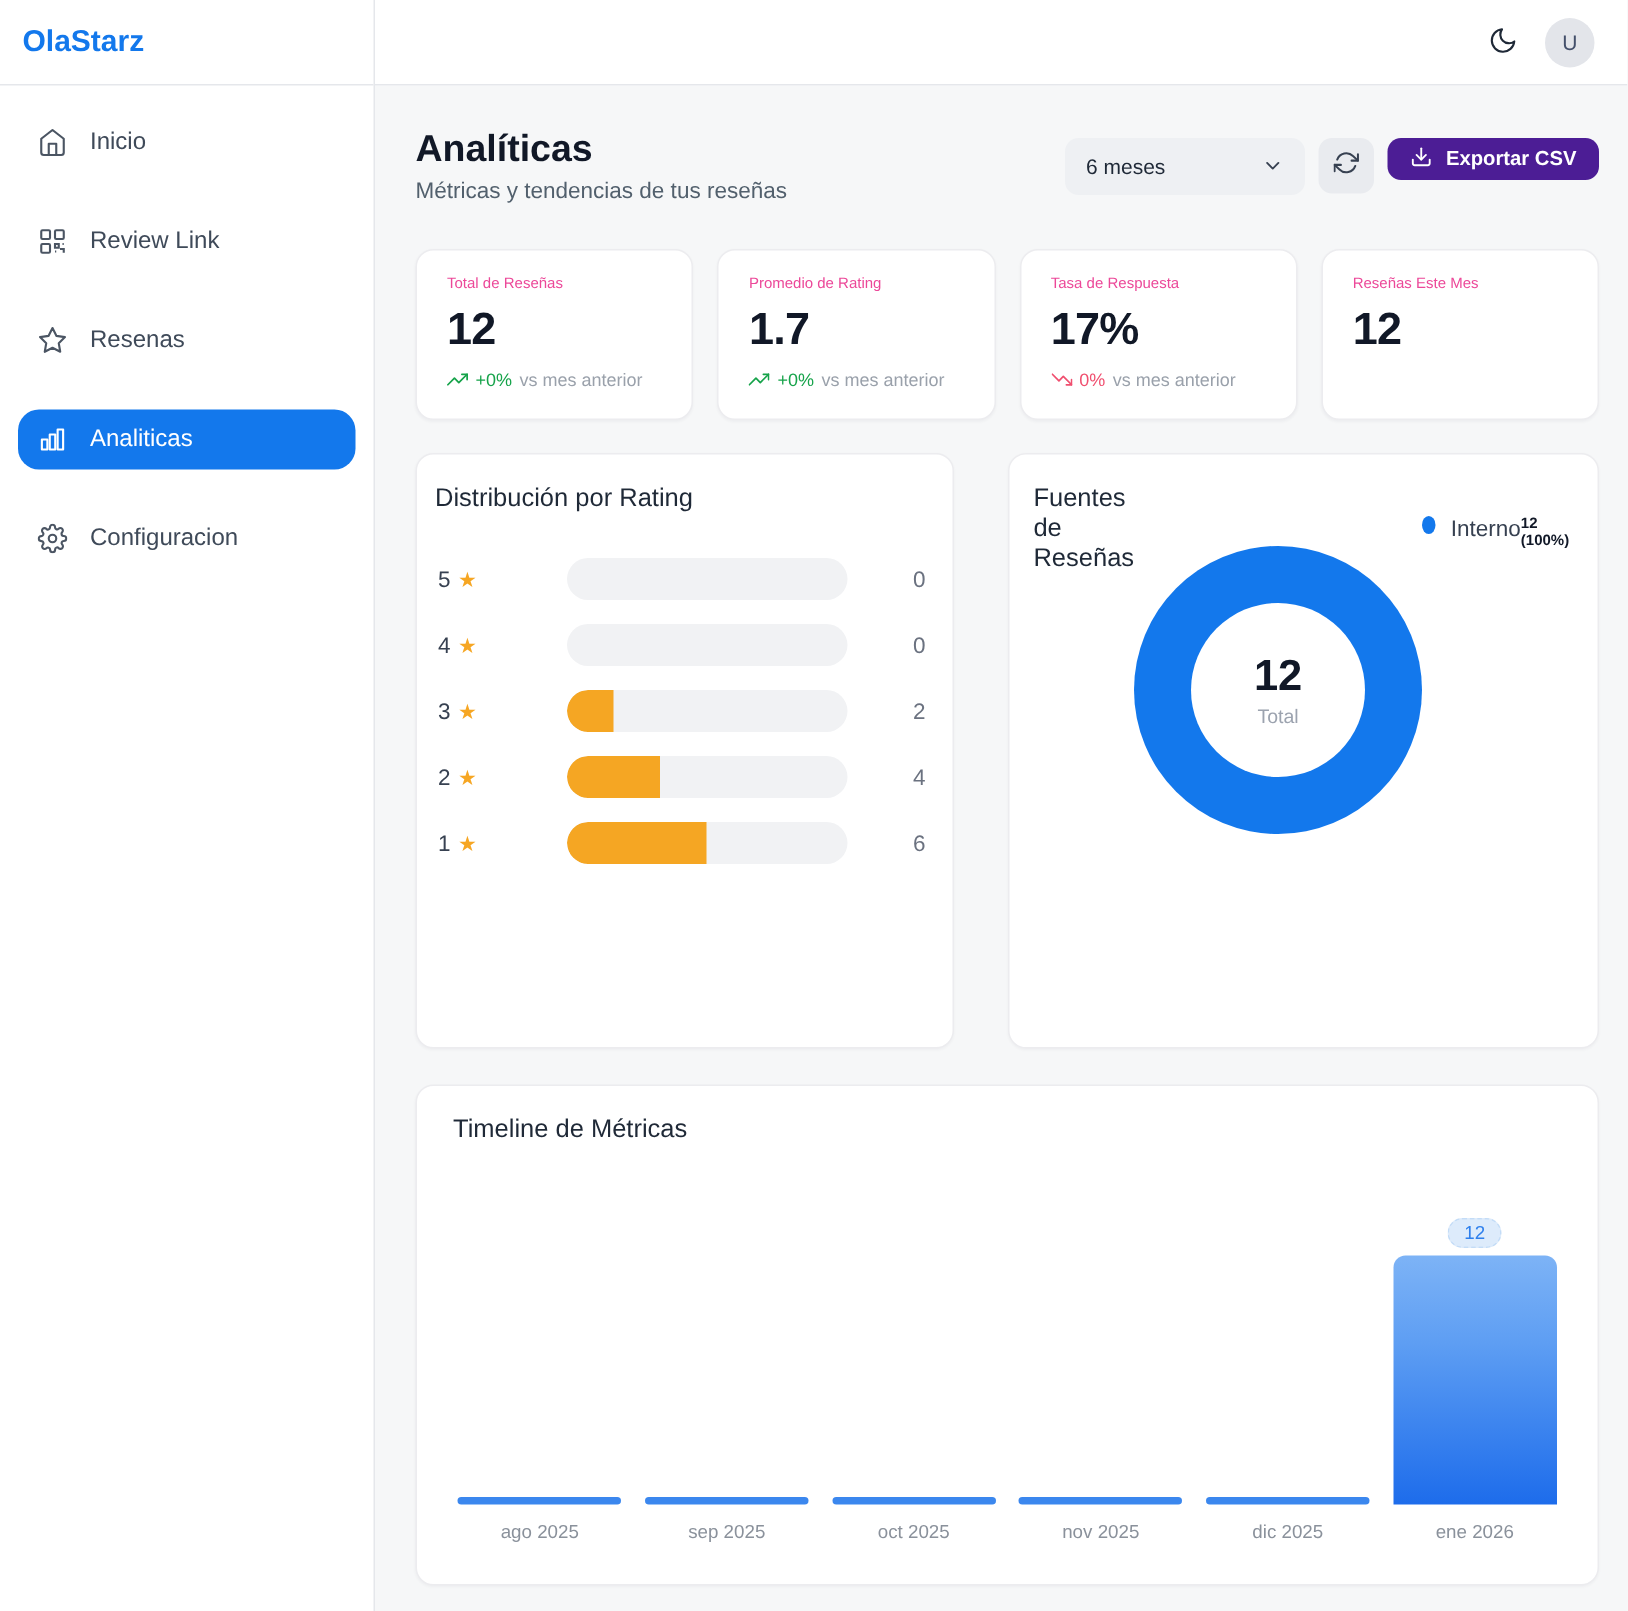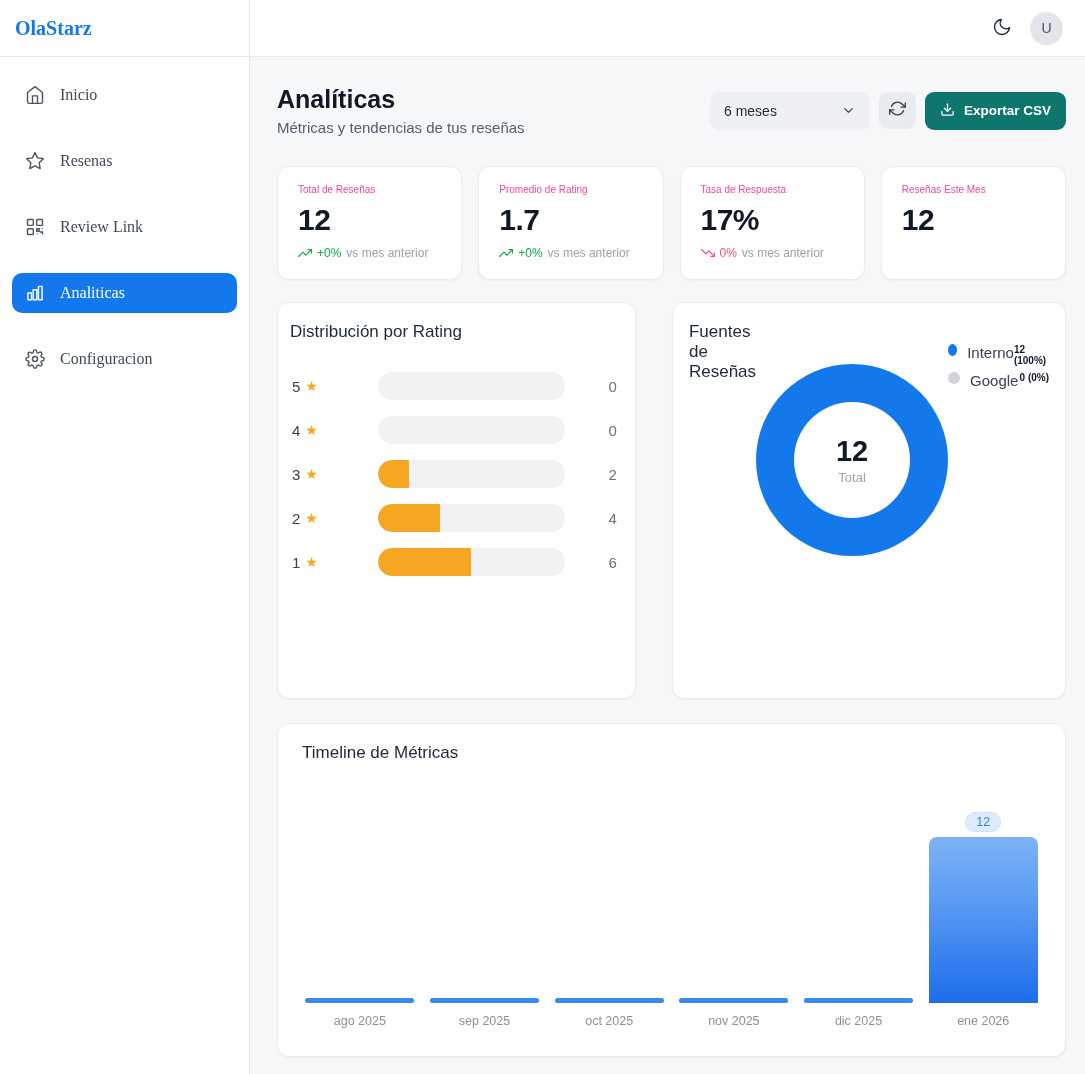--- a/index.html
+++ b/index.html
@@ -5,34 +5,34 @@
   * { box-sizing: border-box; margin: 0; padding: 0; }
   html, body { width: 1085px; height: 1074px; overflow: hidden; }
   body {
     font-family: "Liberation Sans", "DejaVu Sans", sans-serif;
     background: #f6f7f8;
     color: #111827;
   }
   .app { display: grid; grid-template-columns: 250px 1fr; height: 100%; }
 
   
-  .sidebar { background: #fff; border-right: 1px solid #e5e7eb; font-family: Liberation Serif, serif; }
+  .sidebar { background: #fff; border-right: 1px solid #e5e7eb; }
   .brand {
     height: 57px; display: flex; align-items: center;
     padding: 0 15px; border-bottom: 1px solid #e5e7eb;
     color: #1378ec; font-size: 20px; font-weight: 700;
   }
   .nav { padding: 18px 12px; display: flex; flex-direction: column; gap: 26px; }
   .nav-item {
     display: flex; align-items: center; gap: 15px;
     padding: 10px 13px; border-radius: 10px;
     color: #3f4a59; font-size: 16px; cursor: pointer;
   }
   .nav-item .nicon { display: flex; color: #4b5563; }
-  .nav-item.active { background: #1378ec; color: #fff; }
+  .nav-item.active { background: #1378ec; color: #fff; border-radius: 14px; }
   .nav-item.active .nicon { color: #fff; }
 
   
   .main { display: flex; flex-direction: column; min-width: 0; }
   .topbar {
     height: 57px; background: #fff; border-bottom: 1px solid #e5e7eb;
     display: flex; align-items: center; justify-content: flex-end;
     gap: 18px; padding: 0 22px;
   }
   .moon-btn { background: none; border: none; cursor: pointer; color: #1f2937; display: flex; }
@@ -53,21 +53,21 @@
     width: 160px; height: 38px; background: #eef0f3; border: none; border-radius: 9px;
     display: flex; align-items: center; justify-content: space-between;
     padding: 0 14px; font-size: 14px; color: #1f2937; cursor: pointer;
   }
   .select .chev { color: #374151; display: flex; }
   .icon-btn {
     width: 37px; height: 37px; background: #e9ebef; border: none; border-radius: 9px;
     display: flex; align-items: center; justify-content: center; color: #374151; cursor: pointer;
   }
   .export-btn {
-    height: 38px; background: #0f766e; color: #fff; border: none; border-radius: 9px;
+    height: 28px; background: #4c1d95; color: #fff; border: none; border-radius: 9px;
     display: flex; align-items: center; gap: 9px; padding: 0 15px;
     font-size: 13.5px; font-weight: 600; cursor: pointer;
   }
 
   
   .stats { display: grid; grid-template-columns: repeat(4, 1fr); gap: 16px; }
   .card {
     background: #fff; border: 1px solid #ececef; border-radius: 12px;
     box-shadow: 0 1px 2px rgba(16,24,40,.04);
   }
@@ -134,36 +134,36 @@
         <span class="nicon">
           <svg width="20" height="20" viewBox="0 0 24 24" fill="none" stroke="currentColor" stroke-width="1.7" stroke-linecap="round" stroke-linejoin="round">
               <path d="M3 9l9-7 9 7v11a2 2 0 0 1-2 2H5a2 2 0 0 1-2-2z"></path>
               <polyline points="9 22 9 13 15 13 15 22"></polyline>
             </svg>
         </span>
         <span>Inicio</span>
       </div>
       <div class="nav-item">
         <span class="nicon">
-          <svg width="20" height="20" viewBox="0 0 24 24" fill="none" stroke="currentColor" stroke-width="1.7" stroke-linejoin="round">
-              <polygon points="12 2 15.09 8.26 22 9.27 17 14.14 18.18 21.02 12 17.77 5.82 21.02 7 14.14 2 9.27 8.91 8.26 12 2"></polygon>
-            </svg>
-        </span>
-        <span>Resenas</span>
-      </div>
-      <div class="nav-item">
-        <span class="nicon">
           <svg width="20" height="20" viewBox="0 0 24 24" fill="none" stroke="currentColor" stroke-width="1.7">
               <rect x="3" y="3" width="7" height="7" rx="1"></rect>
               <rect x="14" y="3" width="7" height="7" rx="1"></rect>
               <rect x="3" y="14" width="7" height="7" rx="1"></rect>
               <path d="M14 14h3v3h-3zM20 14h1M14 20h1M18 18h3v3"></path>
             </svg>
         </span>
         <span>Review Link</span>
+      </div>
+      <div class="nav-item">
+        <span class="nicon">
+          <svg width="20" height="20" viewBox="0 0 24 24" fill="none" stroke="currentColor" stroke-width="1.7" stroke-linejoin="round">
+              <polygon points="12 2 15.09 8.26 22 9.27 17 14.14 18.18 21.02 12 17.77 5.82 21.02 7 14.14 2 9.27 8.91 8.26 12 2"></polygon>
+            </svg>
+        </span>
+        <span>Resenas</span>
       </div>
       <div class="nav-item active">
         <span class="nicon">
           <svg width="20" height="20" viewBox="0 0 24 24" fill="none" stroke="currentColor" stroke-width="1.7" stroke-linejoin="round">
               <rect x="3.5" y="12" width="4.4" height="8"></rect>
               <rect x="9.8" y="8" width="4.4" height="12"></rect>
               <rect x="16.1" y="4" width="4.4" height="16"></rect>
             </svg>
         </span>
         <span>Analiticas</span>
@@ -356,25 +356,20 @@
                 <span class="donut-label">Total</span>
               </div>
             </div>
           </div>
           <div class="legend">
             <div class="legend-row">
               <span class="legend-dot" style="background: rgb(19, 120, 236);"></span>
               <span class="legend-name">Interno</span>
               <span class="legend-value">12 (100%)</span>
             </div>
-            <div class="legend-row">
-              <span class="legend-dot" style="background: rgb(209, 213, 219);"></span>
-              <span class="legend-name">Google</span>
-              <span class="legend-value">0 (0%)</span>
-            </div>
           </div>
         </div>
       </div>
 
       <div class="card panel timeline-panel">
         <div class="panel-title">Timeline de Métricas</div>
         <div class="tl-chart">
           <div class="tl-col">
               <div class="tl-bar" style="height: 5px;"></div>
             </div>

